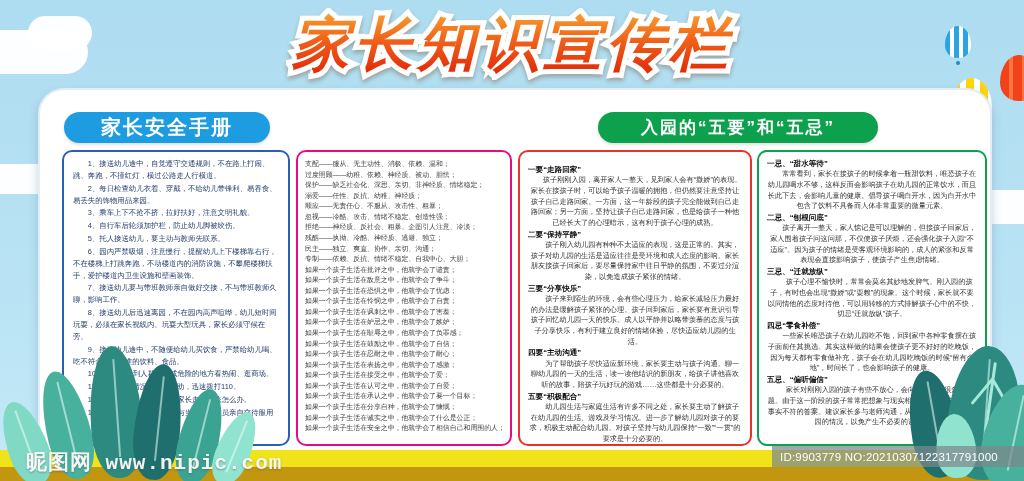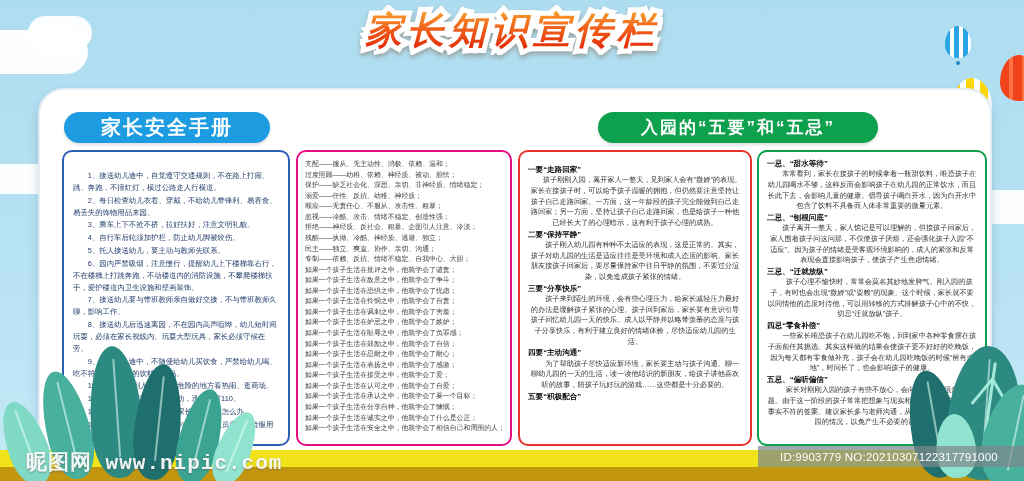--- a/index.html
+++ b/index.html
@@ -6,21 +6,21 @@
   .stage {
     position:relative; width:1024px; height:481px; overflow:hidden;
     background:linear-gradient(180deg,#aedcf0 0%, #b9e3f4 60%, #c4e9f7 100%);
     font-family:"Liberation Sans", sans-serif;
   }
 
   
   .title-wrap {
     position:absolute; left:0; right:0; top:6px; height:84px;
     text-align:center; font-weight:bold; font-style:italic;
-    font-size:37px; letter-spacing:5px; z-index:2;
+    font-size:58px; letter-spacing:5px; z-index:2;
     filter:drop-shadow(0 3px 2px rgba(110,60,20,.35));
   }
   .title-stroke {
     position:absolute; left:0; right:0; top:0;
     color:#fff; -webkit-text-stroke:10px #ffffff;
   }
   .title-fill { position:relative; color:#e8430e; }
   @supports ((-webkit-background-clip:text) or (background-clip:text)) {
     .title-fill {
       background:linear-gradient(180deg,#f9a22f 0%, #f0611a 45%, #e32a08 95%);
@@ -42,21 +42,21 @@
     box-shadow:0 2px 3px rgba(0,0,0,.12);
   }
   .pill-safety   { left:64px;  width:206px; font-size:20px; background:#1e9ce2; }
   .pill-attitude { left:296px; width:216px; font-size:17px; background:#e60d84; }
   .pill-five     { left:598px; width:280px; font-size:17px; background:#0da04d; }
 
   .tbox {
     position:absolute; top:150px; height:296px; background:#fff;
     border-radius:10px; box-sizing:border-box; overflow:hidden; z-index:3;
   }
-  .box-safety   { left:62px;  width:228px; border:2px solid #2b5fb0; padding:18px 9px; }
+  .box-safety   { left:62px;  width:228px; border:2px solid #2b5fb0; padding:6px 9px; }
   .box-attitude { left:296px; width:216px; border:2px solid #e60d84; padding:7px 7px; }
   .box-do       { left:518px; width:234px; border:2px solid #e8332a; padding:12px 8px; }
   .box-dont     { left:757px; width:230px; border:2px solid #0da04d; padding:6px 8px; }
 
   .safety-item   { font-size:7.4px; line-height:1.6; color:#27406e; text-indent:2em; margin-bottom:1px; }
   .attitude-line { font-size:6.9px; line-height:1.53; color:#3c3c3c; white-space:nowrap; }
   .sec-head { font-size:7.6px; font-weight:bold; color:#0d0d0d; line-height:1.5; }
   .sec-body { font-size:7.2px; line-height:1.48; color:#333333; text-indent:2em;text-align:center; }
 
   
@@ -112,21 +112,21 @@
 
   
   .wm-site {
     position:absolute; left:26px; top:448px; z-index:6;
     font-size:21px; font-weight:bold; color:rgba(255,255,255,.92);
     text-shadow:0 1px 2px rgba(90,90,90,.55); letter-spacing:1px;font-family:Liberation Mono, monospace;
   }
   .wm-strip {
     position:absolute; right:0; top:446px; width:244px; height:21px; z-index:6;
     background:rgba(125,136,140,.72); color:#ffffff; font-size:11.5px;
-    display:flex; align-items:center; padding-left:22px; letter-spacing:.2px;
+    display:flex; align-items:center; padding-left:8px; letter-spacing:.2px;
   }
 </style>
 </head>
 <body>
 
 <div class="stage">
 
   <div class="cloud cloud-tl"></div>
   <div class="cloud cloud-tl2"></div>
   <div class="cloud cloud-l"></div>
@@ -195,20 +195,21 @@
   <div class="tbox box-do">
       <div class="sec-head">一要“走路回家”</div>
       <div class="sec-body">孩子刚刚入园，离开家人一整天，见到家人会有“撒娇”的表现。家长在接孩子时，可以给予孩子温暖的拥抱，但仍然要注意坚持让孩子自己走路回家。一方面，这一年龄段的孩子完全能做到自己走路回家；另一方面，坚持让孩子自己走路回家，也是给孩子一种他已经长大了的心理暗示，这有利于孩子心理的成熟。</div>
       <div class="sec-head">二要“保持平静”</div>
       <div class="sec-body">孩子刚入幼儿园有种种不太适应的表现，这是正常的。其实，孩子对幼儿园的生活是适应往往是受环境和成人态度的影响。家长朋友接孩子回家后，要尽量保持家中往日平静的氛围，不要过分渲染，以免造成孩子紧张的情绪。</div>
       <div class="sec-head">三要“分享快乐”</div>
       <div class="sec-body">孩子来到陌生的环境，会有些心理压力，给家长减轻压力最好的办法是缓解孩子紧张的心理。孩子回到家后，家长要有意识引导孩子回忆幼儿园一天的快乐。成人以平静并以略带羡慕的态度与孩子分享快乐，有利于建立良好的情绪体验，尽快适应幼儿园的生活。</div>
       <div class="sec-head">四要“主动沟通”</div>
       <div class="sec-body">为了帮助孩子尽快适应新环境，家长要主动与孩子沟通。聊一聊幼儿园的一天的生活，读一读他结识的新朋友，给孩子讲他喜欢听的故事，陪孩子玩好玩的游戏……这些都是十分必要的。</div>
       <div class="sec-head">五要“积极配合”</div>
+      <div class="sec-body">幼儿园生活与家庭生活有许多不同之处，家长要主动了解孩子在幼儿园的生活、游戏及学习情况。进一步了解幼儿园对孩子的要求，积极主动配合幼儿园。对孩子坚持与幼儿园保持“一致”“一贯”的要求是十分必要的。</div>
     </div>
 
   <div class="tbox box-dont">
       <div class="sec-head">一忌、“甜水等待”</div>
       <div class="sec-body">常常看到，家长在接孩子的时候拿着一瓶甜饮料，唯恐孩子在幼儿园喝水不够，这样反而会影响孩子在幼儿园的正常饮水，而且长此下去，会影响儿童的健康。倡导孩子喝白开水，因为白开水中包含了饮料不具备而人体非常重要的微量元素。</div>
       <div class="sec-head">二忌、“刨根问底”</div>
       <div class="sec-body">孩子离开一整天，家人惦记是可以理解的，但接孩子回家后，家人围着孩子问这问那，不仅使孩子厌烦，还会强化孩子入园“不适应”。因为孩子的情绪是受客观环境影响的，成人的紧张和反常表现会直接影响孩子，使孩子产生焦虑情绪。</div>
       <div class="sec-head">三忌、“迁就放纵”</div>
       <div class="sec-body">孩子心理不愉快时，常常会莫名其妙地发脾气。刚入园的孩子，有时也会出现“撒娇”或“耍赖”的现象。这个时候，家长就不要以同情他的态度对待他，可以用转移的方式排解孩子心中的不快，切忌“迁就放纵”孩子。</div>
       <div class="sec-head">四忌“零食补偿”</div>

